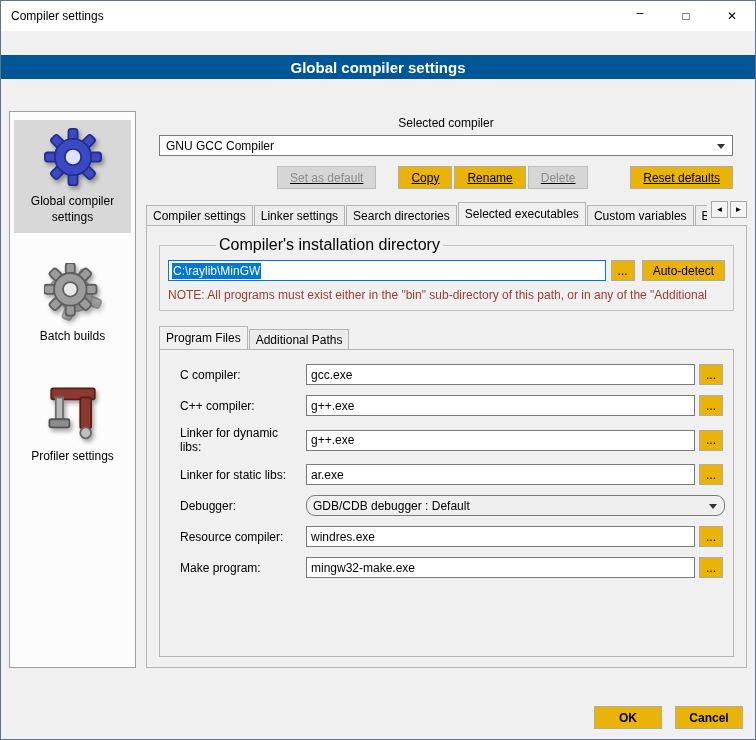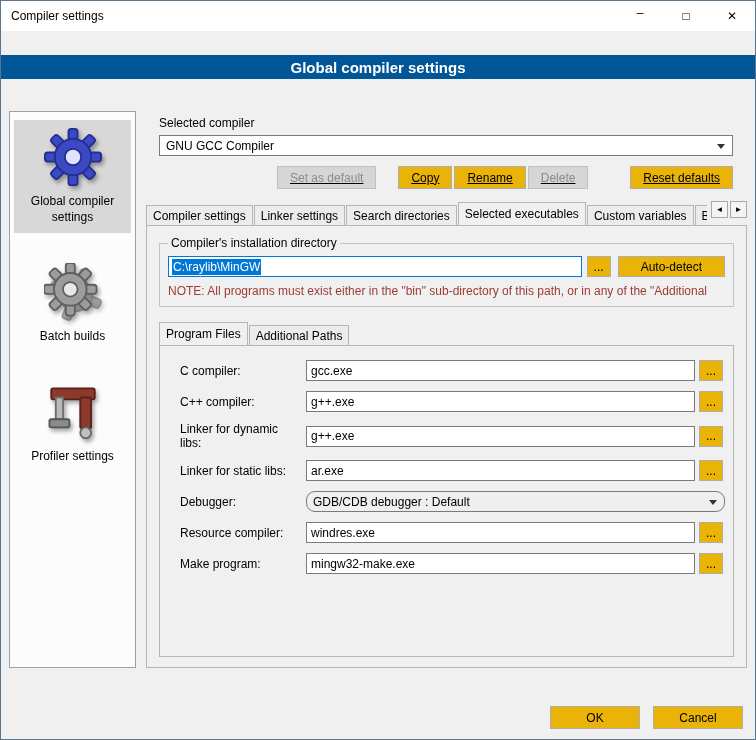--- a/index.html
+++ b/index.html
@@ -29,21 +29,21 @@
 
   
   .sidebar{ width:127px; flex:0 0 auto; background:#fcfcfc; border:1px solid #9aa0a6; padding:8px 4px; overflow:hidden;}
   .side-item{ display:flex; flex-direction:column; align-items:center; padding:8px 2px 8px; margin-bottom:22px; cursor:default;}
   .side-item.selected{ background:#d8d8d8;}
   .side-label{ text-align:center; margin-top:8px; line-height:1.3;}
   .side-icon svg{ filter:drop-shadow(2px 3px 2px rgba(0,0,0,.35)); display:block;}
 
   
   .main{ flex:1 1 auto; min-width:0; display:flex; flex-direction:column;}
-  .top-pad{ padding:2px 14px 0 13px;}
+  .top-pad{ padding:2px 14px 0 13px;text-align:center;}
   .lbl{ margin:3px 0 5px;}
 
   .combo{ position:relative; border:1px solid #7a7a7a; background:#fff; height:21px;
     display:flex; align-items:center; padding:0 24px 0 6px; white-space:nowrap; overflow:hidden;}
   .combo .arrow{ position:absolute; right:7px; top:8px; width:0; height:0;
     border-left:4px solid transparent; border-right:4px solid transparent; border-top:5px solid #333;}
   .combo.gray{ background:#efefef;border-radius:9px;}
 
   .btn-row{ display:flex; margin:10px 0 12px; align-items:center;text-decoration:underline;}
   .btn{ height:23px; padding:0 12px; background:#eab308; border:1px solid #adadad;
@@ -59,39 +59,39 @@
     background:#ececec; border:1px solid #b5b5b5; border-bottom:none; margin-right:1px; cursor:default;}
   .tab.active{ height:24px; background:#f0f0f0; position:relative; z-index:3; border-bottom:1px solid #f0f0f0; margin-bottom:-1px;}
   .tab-arrows{ display:flex; gap:2px; margin-left:4px; align-self:flex-start;}
   .tab-arrow{ width:17px; height:17px; background:#f4f4f4; border:1px solid #a8a8a8;
     display:flex; align-items:center; justify-content:center; font-size:8px; cursor:default;}
 
   .tabpanel{ flex:1 1 auto; min-height:0; border:1px solid #b5b5b5; background:#f0f0f0;
     padding:10px 12px; display:flex; flex-direction:column; position:relative; z-index:1;}
 
   fieldset.group{ border:1px solid #c3c3c3; margin:0 0 14px; padding:6px 8px 8px;}
-  fieldset.group legend{ padding:0 3px; font-size:12px;}
+  fieldset.group legend{ padding:0 3px; font-size:16px;margin-left:48px;}
   .dir-row{ display:flex; align-items:center; gap:5px;}
   .dir-input{ flex:1; min-width:0; height:21px; border:1px solid #0078d7; background:#fff;
     display:flex; align-items:center; padding:0 3px; overflow:hidden; white-space:nowrap; cursor:text;}
   .sel{ background:#0078d7; color:#fff; padding:1px 1px;}
   .mini-btn{ width:24px; flex:0 0 auto; height:21px; padding:0;}
-  .autodetect{ height:21px; padding:0 22px; flex:0 0 auto;}
+  .autodetect{ height:21px; padding:0 10px; flex:0 0 auto;}
   .note{ margin-top:7px; color:#9e3b32; white-space:nowrap; overflow:hidden;}
 
   .subpanel{ flex:1 1 auto; min-height:0; border:1px solid #b5b5b5; background:#f0f0f0;
     padding:14px 8px 14px 20px;}
   .row-grid{ display:grid; grid-template-columns:122px 1fr 26px; column-gap:4px; row-gap:10px; align-items:center;}
   .tinput{ height:21px; border:1px solid #7a7a7a; background:#fff; padding:0 4px; width:100%;
     font-family:"Liberation Sans", sans-serif; font-size:12px;}
   .span2{ grid-column:2 / 4;}
 
   
   .footer{ flex:0 0 auto; display:flex; justify-content:flex-end; gap:11px; padding:6px 12px 10px; background:#f0f0f0;}
-  .footer .btn{ width:90px;}
+  .footer .btn{ width:68px;font-weight:bold;}
 </style>
 </head>
 <body>
 
 <div class="window">
 
   <div class="titlebar">
     <div class="title">Compiler settings</div>
     <div class="win-controls">
       <div class="win-btn min">

